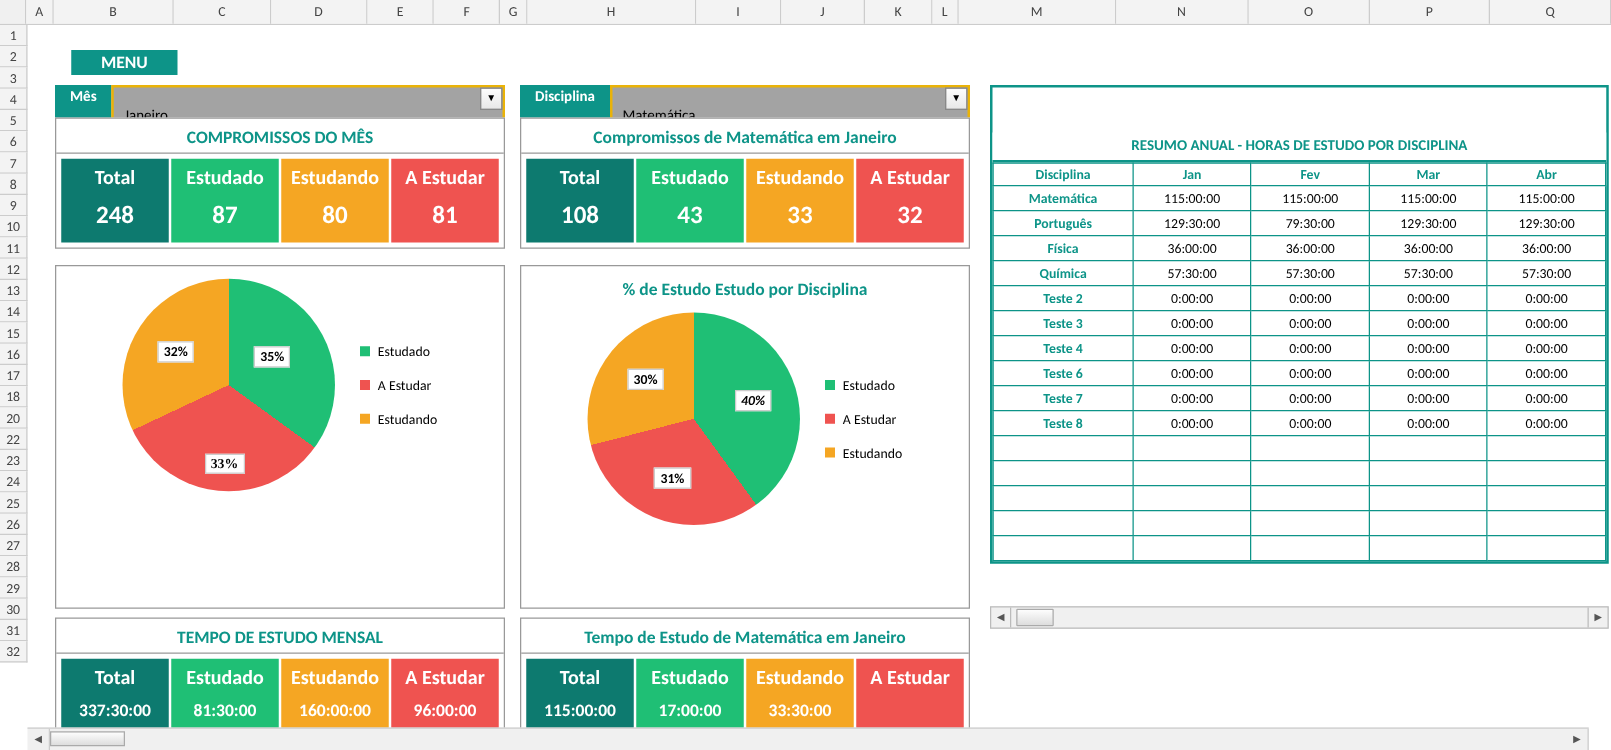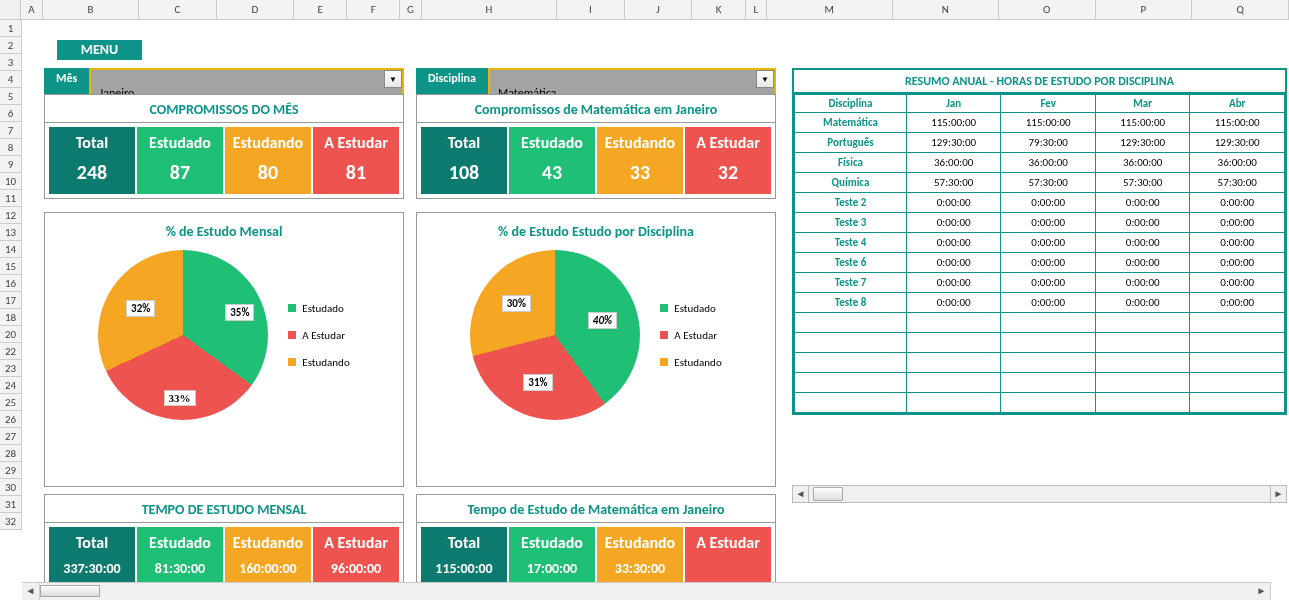--- a/index.html
+++ b/index.html
@@ -42,21 +42,21 @@
     
     .pie { position: relative; width: 170px; height: 170px; border-radius: 50%; }
     .pie-label { position: absolute; background: #fff; border: 1px solid #ccc; padding: 1px 4px; font-size: 11px; font-weight: bold; }
     
     .legend { display: flex; flex-direction: column; gap: 14px; font-size: 11px; }
     .legend-item { display: flex; align-items: center; gap: 6px; }
     .legend-sw { width: 8px; height: 8px; }
     
     
     .summary { position: absolute; border: 2px solid #0d9488; }
-    .summary-title { background: #fff; color: #0d9488; font-weight: bold; text-align: center; padding: 4px 0; font-size: 12px; border-bottom: 2px solid #0d9488; }
+    .summary-title { background: #fff; color: #0d9488; font-weight: bold; text-align: center; padding: 4px 0; font-size: 12px; border-bottom: 2px solid #0d9488; margin-top: 36px; }
     .summary table { border-collapse: collapse; width: 100%; }
     .summary th { color: #0d9488; font-weight: bold; border: 1px solid #0d9488; padding: 2px 4px; font-size: 11px; text-align: center; background:#fff; }
     .summary td { border: 1px solid #0d9488; padding: 2px 4px; font-size: 11px; text-align: center; height: 20px; }
     .summary td.disc { color: #0d9488; font-weight: bold; }
     
     .hscroll { position: absolute; height: 18px; background: #f0f0f0; border: 1px solid #bbb; display: flex; align-items: center; }
     .hscroll .arrow { width: 16px; text-align: center; font-size: 10px; color: #555; border-right: 1px solid #bbb; line-height: 16px; }
     .hscroll .arrow.r { border-right: none; border-left: 1px solid #bbb; }
     .hscroll .thumb { width: 30px; height: 14px; margin-left: 4px; background: linear-gradient(#fdfdfd,#ddd); border: 1px solid #aaa; border-radius: 1px; }
     
@@ -158,24 +158,23 @@
           <div class="sb-val">80</div>
         </div>
       <div class="stat-box c-red">
           <div class="sb-label">A Estudar</div>
           <div class="sb-val">81</div>
         </div>
     </div>
   </div>
 
   <div class="panel" style="left:22px; top:192px; width:360px; height:275px;">
-    <div class="chart-title">% de Estudo Mensal</div>
     <div class="chart-body">
       <div class="pie" id="pie1" style="background: conic-gradient(rgb(31, 191, 117) 0deg, rgb(31, 191, 117) 126deg, rgb(239, 83, 80) 126deg, rgb(239, 83, 80) 244.8deg, rgb(245, 166, 35) 244.8deg, rgb(245, 166, 35) 360deg);">
-          <div class="pie-label" style="left: 127px; top: 54.3005px;">35%</div>
+          <div class="pie-label" style="left: 105px; top: 54.3005px;">35%</div>
           <div class="pie-label" style="left: 65.2946px; top: 140px; font-family: Liberation Serif, serif;">33%</div>
           <div class="pie-label" style="left: 27.7836px; top: 50.2087px;">32%</div>
         </div>
       <div class="legend">
         <div class="legend-item">
             <div class="legend-sw" style="background:#1fbf75"></div>
             <span>Estudado</span>
           </div>
         <div class="legend-item">
             <div class="legend-sw" style="background:#ef5350"></div>

